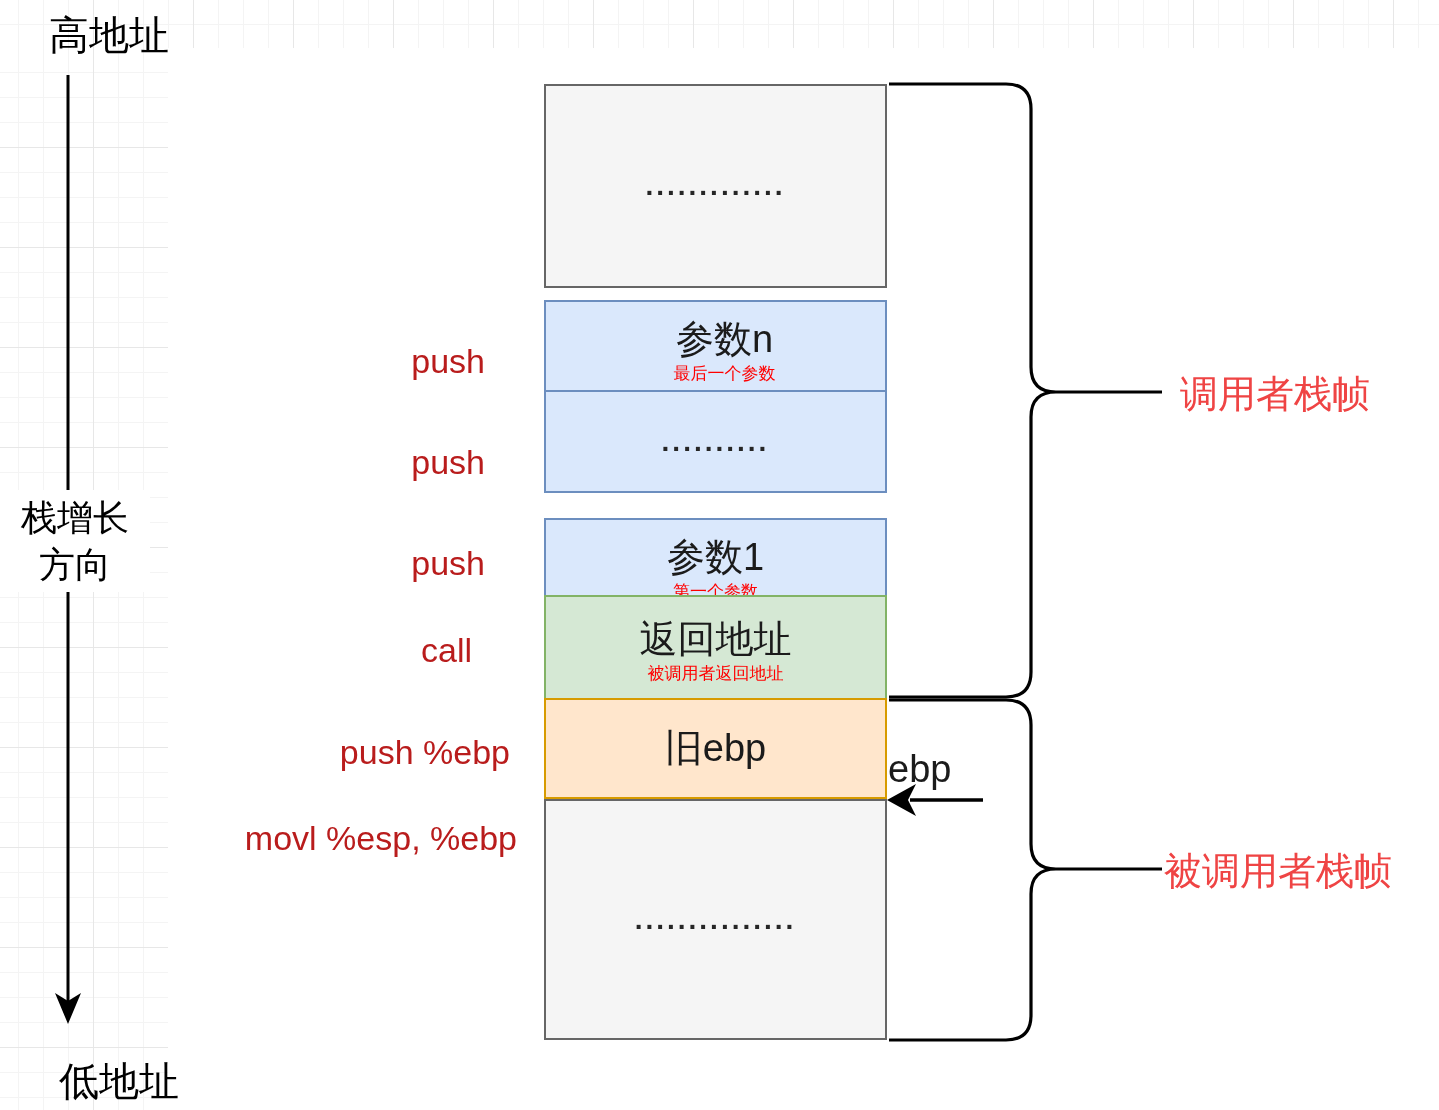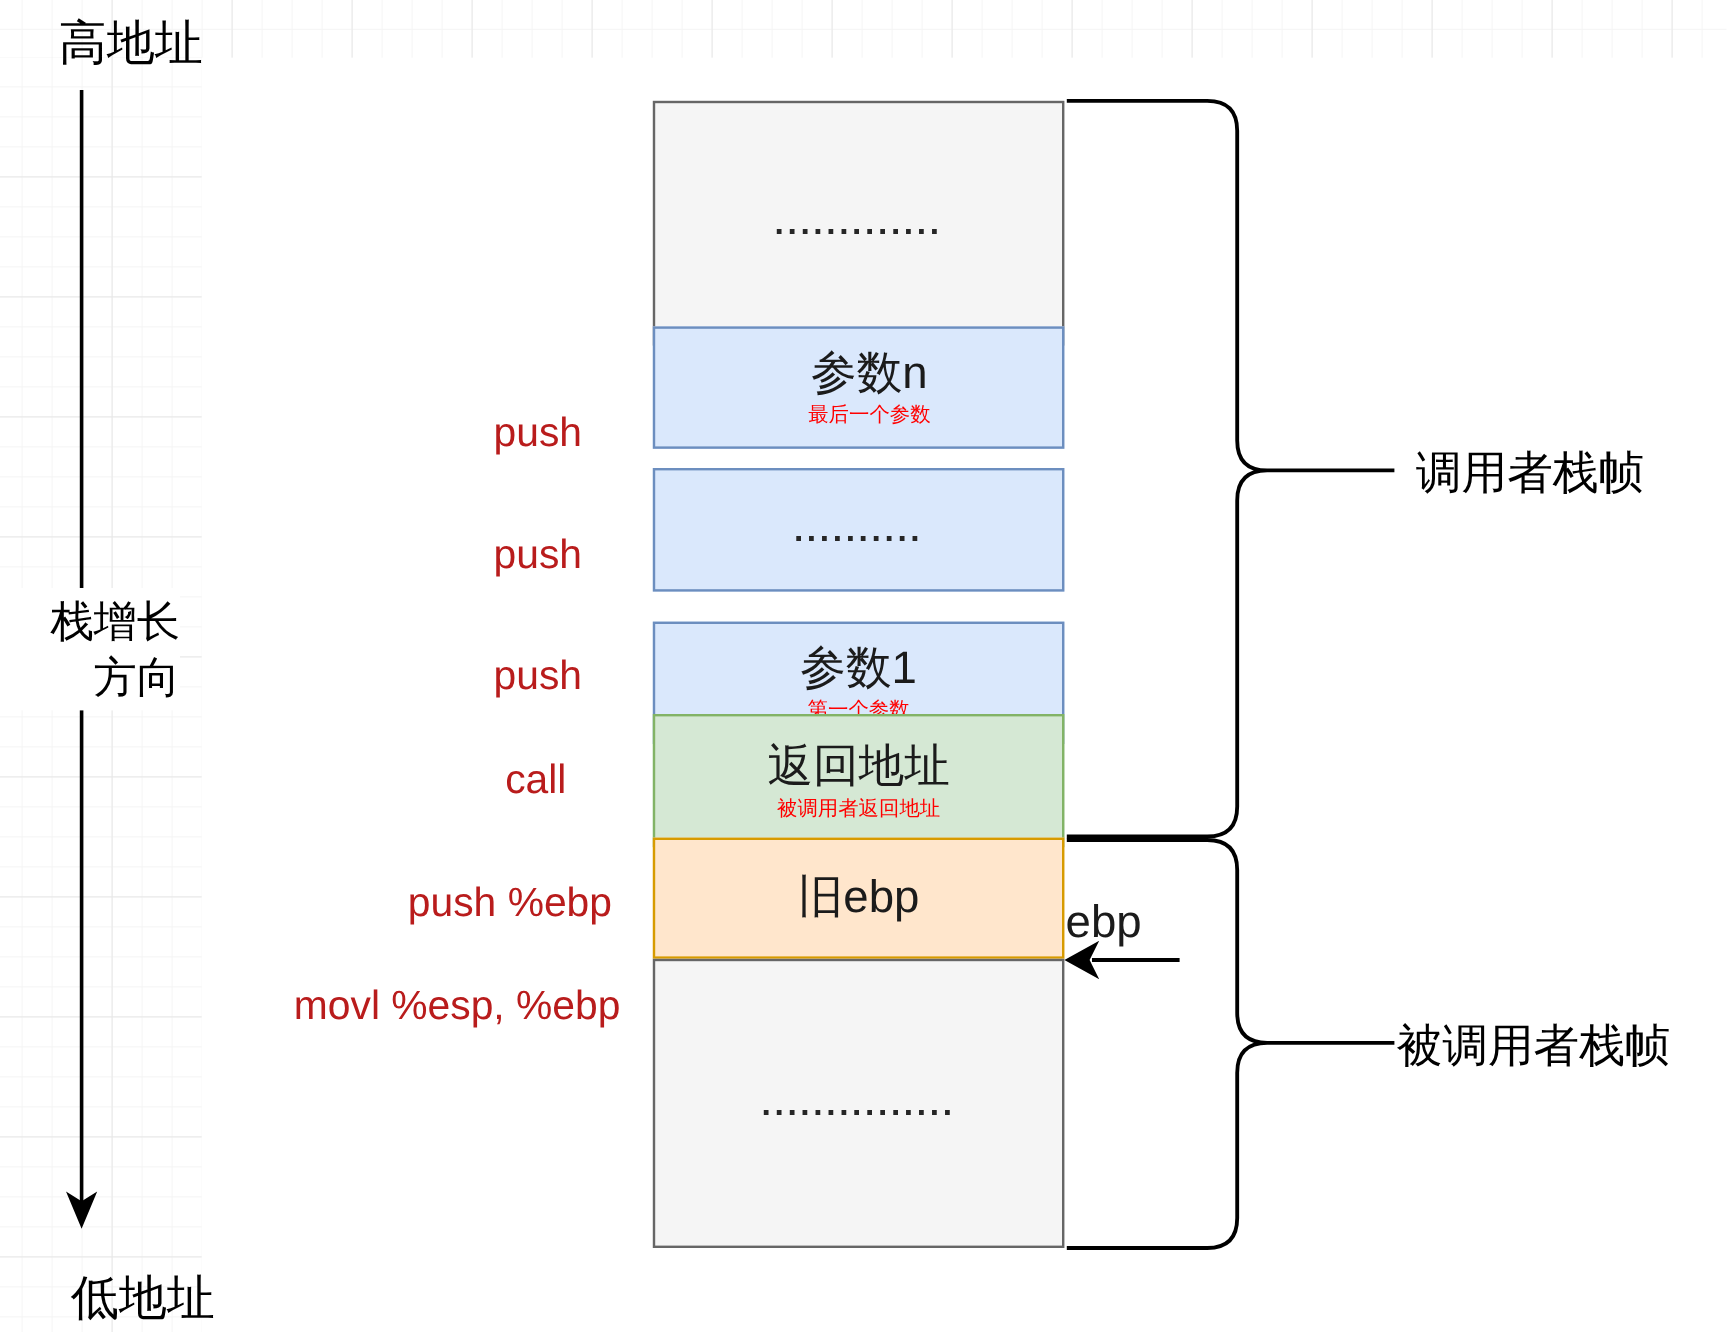--- a/index.html
+++ b/index.html
@@ -43,26 +43,26 @@
   .ins{
     position:absolute;z-index:6;
     font-size:34px;color:#b91c1c;line-height:40px;white-space:nowrap;text-align:right;
   }
   .addr{
     position:absolute;z-index:6;
     font-size:40px;color:#000;white-space:nowrap;margin-left:43px;
   }
   .growth-label{
     position:absolute;left:0;top:490px;width:150px;z-index:6;
-    background:#ffffff;text-align:right;
+    background:#ffffff;text-align:center;
     font-size:36px;color:#000;line-height:47px;padding:4px 0;
   }
   .frame-label{
     position:absolute;z-index:6;
-    font-size:38px;color:#000000;white-space:nowrap;
+    font-size:38px;color:#ef4444;white-space:nowrap;
   }
   .ebp-label{
     position:absolute;left:888px;top:748px;z-index:6;
     font-size:38px;color:#1b1b1b;
   }
 </style>
 </head>
 <body>
 
 <div id="canvas">
@@ -90,21 +90,21 @@
     <g>
       <path d="M983 800 L910 800" stroke="#000" stroke-width="3.5" fill="none"></path>
       <polygon points="887,800 916,784 908,800 916,816" fill="#000"></polygon>
     </g>
   </svg>
 
   <div class="cell c-gray" style="top:84px;height:204px;">
     <div class="dots">.............</div>
   </div>
 
-  <div class="cell c-blue" style="top:272px;height:102px;padding-left:18px;">
+  <div class="cell c-blue" style="top:300px;height:102px;padding-left:18px;">
     <div class="main">参数n</div>
     <div class="sub">最后一个参数</div>
   </div>
 
   <div class="cell c-blue" style="top:390px;height:103px;">
     <div class="dots">..........</div>
   </div>
 
   <div class="cell c-blue" style="top:518px;height:102px;">
     <div class="main">参数1</div>

